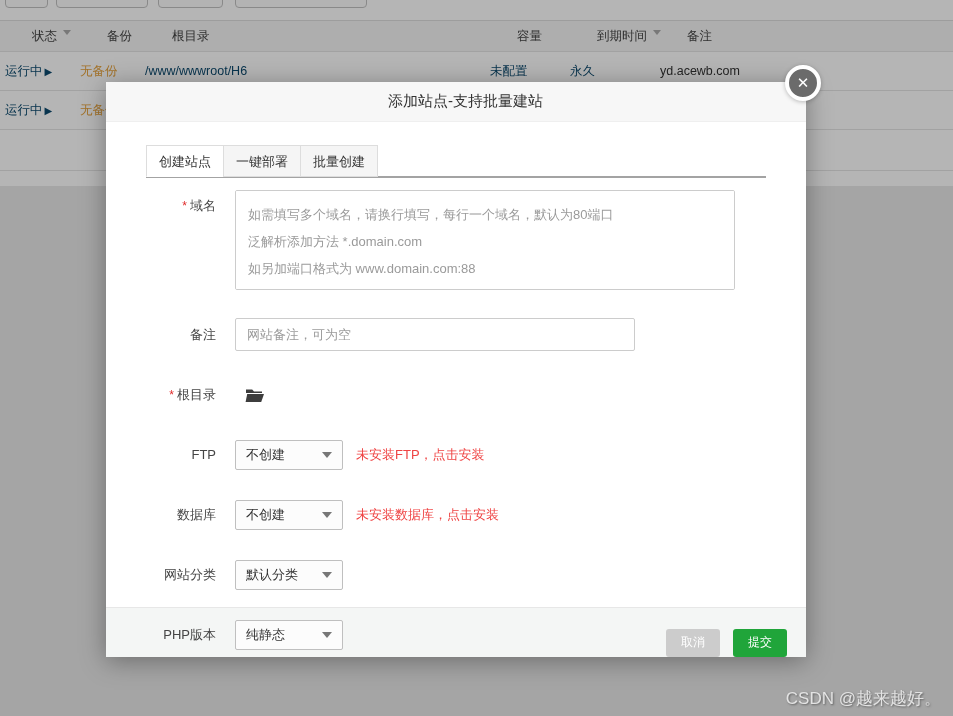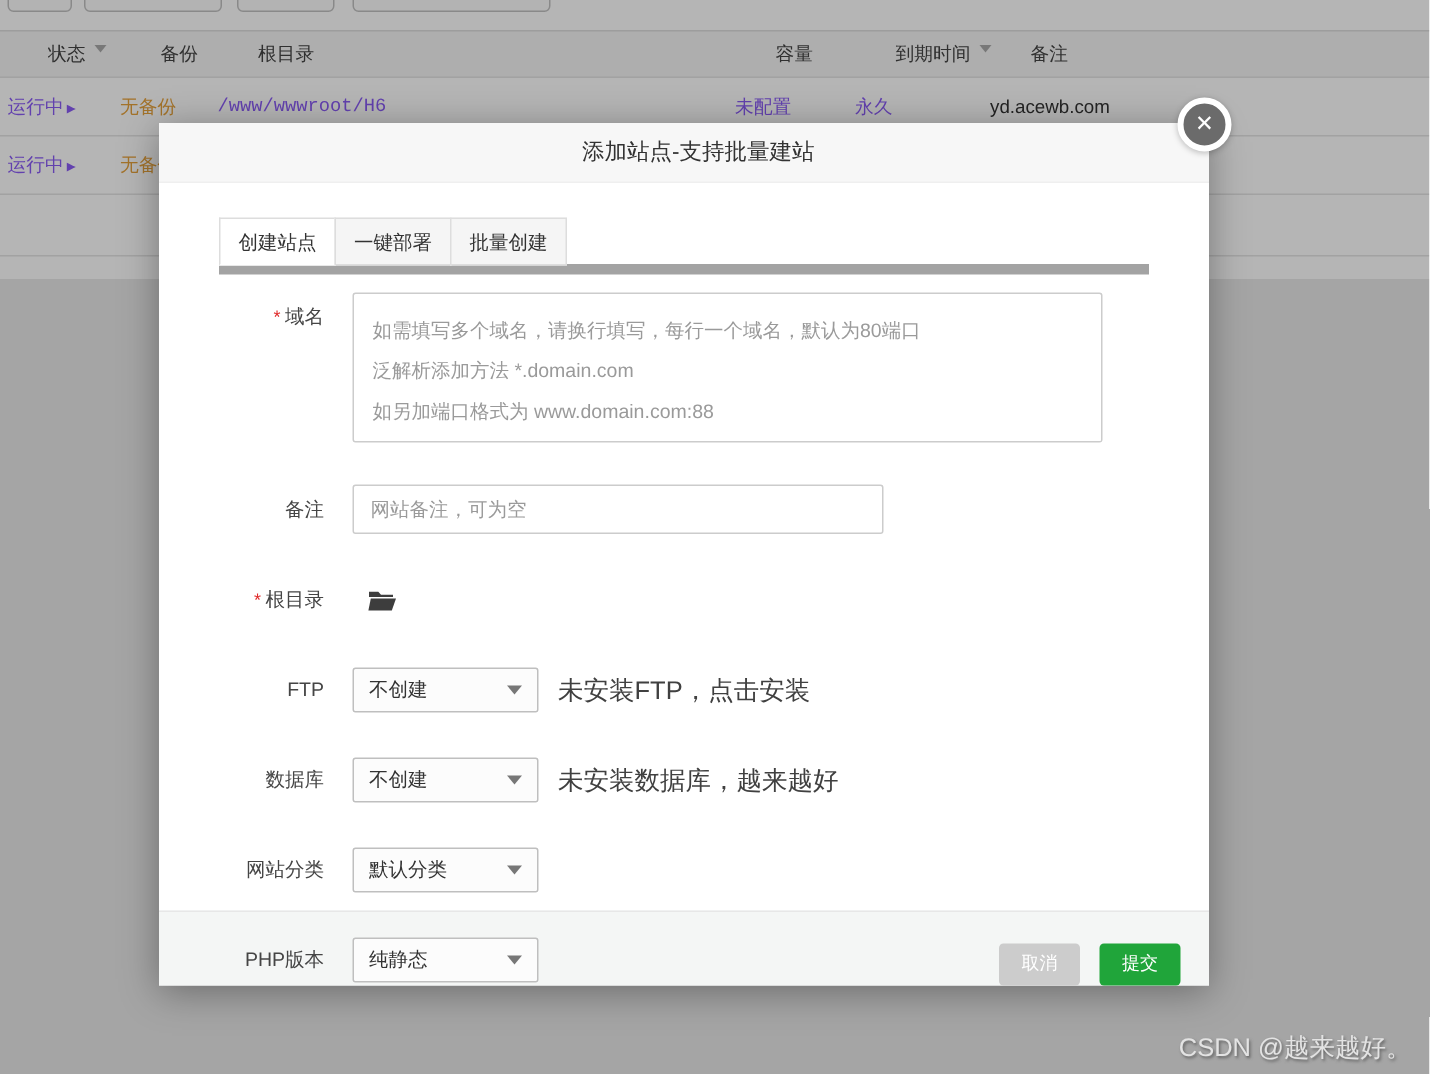--- a/index.html
+++ b/index.html
@@ -26,21 +26,21 @@
     grid-template-columns:75px 65px 345px 80px 90px auto;
     align-items:center;
     padding-left:5px;
     border-bottom:1px solid #e4e4e4;
     font-size:12.5px;
   }
   .t-head { height:32px; background:#f5f5f5; border-top:1px solid #ddd; color:#444;padding-left:32px; }
   .t-body-row { height:39px; }
   .t-empty { height:41px; }
   .cell { white-space:nowrap; overflow:hidden; }
-  .green-link { color:#8b5cf6; cursor:pointer;font-family:Liberation Mono, monospace; }
+  .green-link { color:#0c4a6e; cursor:pointer; }
   .orange-link { color:#e6a23c; cursor:pointer; }
   .note-cell { color:#333; }
   .sort-icon {
     display:inline-block; width:0; height:0; margin-left:6px; vertical-align:1px;
     border:4px solid transparent; border-top:5px solid #aaa;
   }
   .play-icon { font-size:10px; margin-left:2px; }
 
   
   .overlay { position:absolute; inset:0; background:rgba(0,0,0,0.29); z-index:10; }
@@ -56,21 +56,21 @@
     font-size:15px; color:#333;justify-content:center;
   }
   .close-btn {
     position:absolute; left:679px; top:-17px; width:36px; height:36px;
     border:4px solid #fff; border-radius:50%; background:#6b6b6b;
     color:#fff; font-size:15px; font-weight:bold; line-height:28px; text-align:center;
     cursor:pointer; box-shadow:0 1px 4px rgba(0,0,0,.25); z-index:25;
   }
   .modal-body { padding:23px 40px 0 40px; height:485px; }
 
-  .tabs { display:flex; border-bottom:7px solid #a3a3a3; }
+  .tabs { display:flex; border-bottom:2px solid #a3a3a3; }
   .tab {
     height:32px; line-height:31px; padding:0 12px; font-size:13px; color:#333;
     background:#f5f5f5; border:1px solid #ddd; margin-right:-1px; margin-bottom:-1px;
     cursor:pointer;
   }
   .tab.active { background:#fff; border-bottom:1px solid #fff; }
 
   .form { padding-top:12px; }
   .form-row { display:flex; align-items:center; margin-bottom:28px; }
   .form-row.top-align { align-items:flex-start; }
@@ -79,36 +79,36 @@
     flex:0 0 70px; line-height:32px; white-space:nowrap;
   }
   .req { color:#e02b2b; margin-right:3px; font-size:12px; }
   .txt-area {
     width:500px; height:100px; resize:none; border:1px solid #ccc; border-radius:2px;
     padding:10px 12px; font-size:13px; color:#333; line-height:27px; outline:none;
     font-family:"Liberation Sans","DejaVu Sans",sans-serif;
   }
   .txt-area::placeholder { color:#9a9a9a; }
   .text-input {
-    width:354px; height:33px; border:1px solid #ccc; border-radius:2px;
+    width:400px; height:33px; border:1px solid #ccc; border-radius:2px;
     padding:0 11px; font-size:13px; color:#333; outline:none;
     font-family:"Liberation Sans","DejaVu Sans",sans-serif;
   }
   .text-input::placeholder { color:#9a9a9a; }
   .folder-btn { margin-left:10px; cursor:pointer; display:flex; align-items:center; }
   .fake-select {
-    width:124px; height:30px; border:1px solid #bfbfbf; border-radius:2px;
+    width:108px; height:30px; border:1px solid #bfbfbf; border-radius:2px;
     background:#fcfcfc; display:flex; align-items:center; justify-content:space-between;
     padding:0 10px; font-size:13px; color:#333; cursor:pointer;
   }
   .caret {
     width:0; height:0; border:5px solid transparent; border-top:6px solid #777;
     margin-top:5px;
   }
-  .hint-link { margin-left:13px; font-size:17px; color:#404040; cursor:pointer; }
+  .hint-link { margin-left:13px; font-size:13px; color:#ef4444; cursor:pointer; }
 
   .modal-footer {
     height:50px; background:#f4f6f5; border-top:1px solid #e7e7e7;
     display:flex; align-items:center; justify-content:flex-end; gap:13px;
     padding-right:19px;
   }
   .btn {
     height:28px; padding:0 15px; border:none; border-radius:3px;
     font-size:12px; color:#fff; cursor:pointer;
     font-family:"Liberation Sans","DejaVu Sans",sans-serif;
@@ -215,21 +215,21 @@
         </div>
         <span class="hint-link">未安装FTP，点击安装</span>
       </div>
 
       <div class="form-row">
         <div class="f-label"><span>数据库</span></div>
         <div class="fake-select">
           <span>不创建</span>
           <span class="caret"></span>
         </div>
-        <span class="hint-link">未安装数据库，越来越好</span>
+        <span class="hint-link">未安装数据库，点击安装</span>
       </div>
 
       <div class="form-row">
         <div class="f-label"><span>网站分类</span></div>
         <div class="fake-select">
           <span>默认分类</span>
           <span class="caret"></span>
         </div>
       </div>
 

